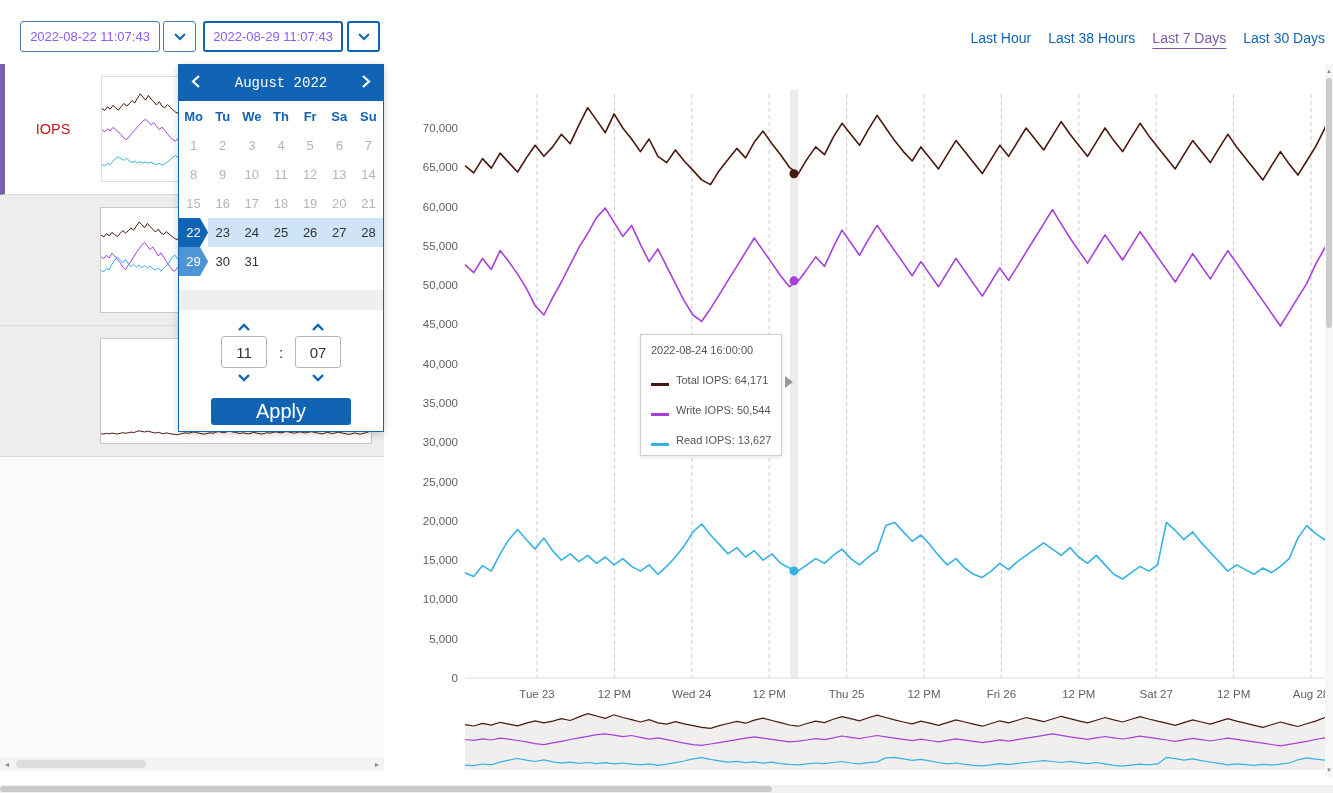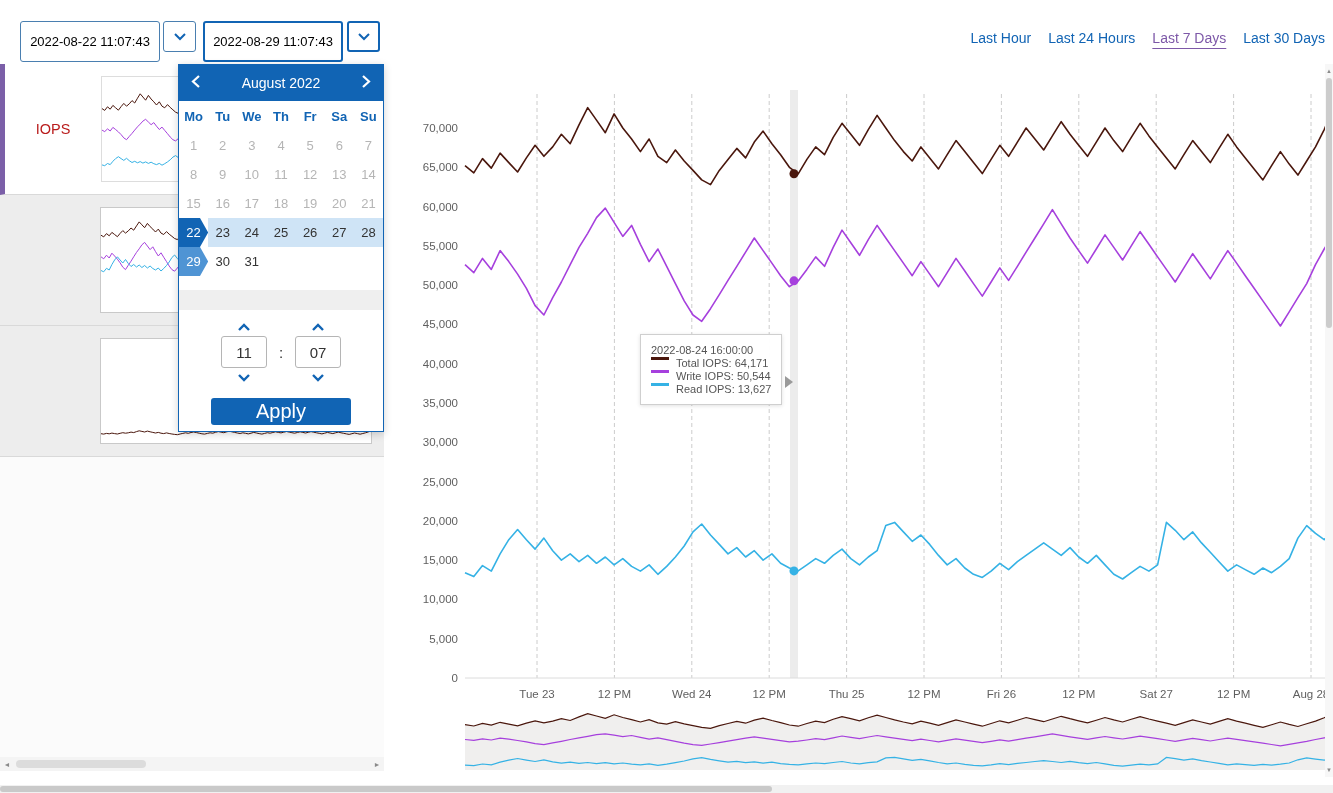--- a/index.html
+++ b/index.html
@@ -8,23 +8,23 @@
     position: relative;
     font-family: "Liberation Sans", sans-serif;
     background: #ffffff;
     overflow: hidden;
     color: #333;
   }
 
   
   .topbar { position:absolute; left:0; top:0; width:1333px; height:64px; background:#fff; z-index:30; }
   .dt-input {
-    position:absolute; top:21px; height:41px; width:140px;
+    position:absolute; top:21px; height:31px; width:140px;
     border:1px solid #4a7fb0; border-radius:3px; background:#fff;
-    color:#000000; font-size:13px; text-align:center;
+    color:#8b5cf6; font-size:13px; text-align:center;
     font-family:"Liberation Sans",sans-serif;
   }
   #start-input { left:20px; }
   #end-input { left:203px; width:140px; border:2px solid #1164b4; }
   .dd-btn {
     position:absolute; top:21px; width:33px; height:31px;
     border:1px solid #4a7fb0; border-radius:3px; background:#fff;
     display:flex; align-items:center; justify-content:center; cursor:pointer;
   }
   #start-dd { left:163px; }
@@ -64,41 +64,41 @@
   
   .chart-area { position:absolute; left:400px; top:64px; width:933px; height:721px; background:#fff; z-index:5; }
   #main-svg { position:absolute; left:0; top:0; }
   .tooltip {
     position:absolute; left:240px; top:270px; width:142px;
     background:rgba(255,255,255,0.97); border:1px solid #cfcfcf;
     box-shadow:0 1px 4px rgba(0,0,0,0.12);
     padding:9px 10px; z-index:20;
   }
   .tt-title { font-size:11px; color:#555; }
-  .tt-row { display:flex; align-items:flex-start; margin-top:1px; }
+  .tt-row { display:flex; align-items:flex-end; margin-top:18px; }
   .tt-swatch { width:18px; height:3px; margin-right:7px; flex:none; }
   .tt-label { font-size:11px; color:#555; white-space:nowrap; }
   .tt-arrow {
     position:absolute; left:385px; top:312px; width:0; height:0; z-index:21;
     border-top:6px solid transparent; border-bottom:6px solid transparent;
     border-left:8px solid #9a9a9a; cursor:pointer;
   }
 
   
   .calendar {
     position:absolute; left:178px; top:64px; width:206px; height:368px;
     background:#fff; border:1px solid #1164b4; z-index:50;
     box-shadow:0 2px 8px rgba(0,0,0,0.18);
     display:flex; flex-direction:column;
   }
   .cal-header {
     height:36px; background:#1164b4; color:#fff; flex:none;
     display:flex; align-items:center; justify-content:space-between; padding:0 10px;
   }
-  .cal-title { font-size:14px; }
+  .cal-title { font-size:14px;font-family:Liberation Mono, monospace; }
   .cal-nav { background:none; border:none; cursor:pointer; display:flex; align-items:center; padding:2px; }
   .cal-dow { display:grid; grid-template-columns:repeat(7,1fr); height:30px; flex:none; }
   .cal-dow span { display:flex; align-items:center; justify-content:center; color:#1164b4; font-size:13px; font-weight:bold; }
   .cal-grid { display:grid; grid-template-columns:repeat(7,1fr); grid-auto-rows:29px; flex:none; }
   .cal-cell { display:flex; align-items:center; justify-content:center; font-size:13px; color:#333; cursor:pointer; }
   .cal-cell.muted { color:#b5b5b5; }
   .cal-cell.range { background:#cfe4f6; }
   .cal-cell.start { background:#1164b4; color:#fff; clip-path:polygon(0 0,72% 0,100% 50%,72% 100%,0 100%); }
   .cal-cell.end   { background:#4f94d4; color:#fff; clip-path:polygon(0 0,72% 0,100% 50%,72% 100%,0 100%); }
   .cal-band { height:20px; background:#efefef; margin-top:14px; flex:none; }
@@ -142,21 +142,21 @@
   <input class="dt-input" id="end-input" value="2022-08-29 11:07:43" style="">
   <button class="dd-btn" id="end-dd">
     <span>
       <svg width="14" height="9">
           <polyline points="2,2 7,7 12,2" stroke="#1164b4" stroke-width="2" fill="none"></polyline>
         </svg>
     </span>
   </button>
   <div class="quick-links" id="quick-links">
       <span class="qlink">Last Hour</span>
-      <span class="qlink">Last 24 Hours</span>
+      <span class="qlink">Last 38 Hours</span>
       <span class="qlink sel">Last 7 Days</span>
       <span class="qlink">Last 30 Days</span>
     </div>
 </div>
 
 <div class="sidebar">
   <div class="srow sel">
     <div class="srow-label">IOPS</div>
     <div class="mini-box"><svg id="mini-0" width="270" height="104">
           <polyline points="0.0,31.6 2.7,33.4 5.5,29.8 8.2,32.2 10.9,28.4 13.6,30.8 16.4,33.2 19.1,29.6 21.8,26.4 24.5,29.2 27.3,26.8 30.0,23.6 32.7,26.0 35.5,21.2 38.2,16.8 40.9,20.0 43.6,23.2 46.4,18.4 49.1,22.0 51.8,24.8 54.5,28.0 57.3,24.8 60.0,29.2 62.7,30.8 65.5,27.6 68.2,30.4 70.9,32.8 73.6,35.2 76.4,36.4 79.1,32.8 81.8,30.0 84.5,27.2 87.3,29.6 90.0,25.6 92.7,22.8 95.5,26.0 98.2,28.8 100.9,32.0 103.6,33.7 106.4,30.0 109.1,26.8 111.8,28.8 114.5,24.4 117.3,20.8 120.0,23.6 122.7,26.4 125.5,22.4 128.2,18.8 130.9,22.0 133.6,25.2 136.4,28.0 139.1,30.4 141.8,26.8 144.5,29.6 147.3,32.4 150.0,28.8 152.7,25.2 155.5,28.0 158.2,30.8 160.9,33.6 163.6,30.0 166.4,26.4 169.1,29.2 171.8,25.6 174.5,22.0 177.3,24.8 180.0,27.6 182.7,24.0 185.5,20.4 188.2,23.6 190.9,26.4 193.6,29.2 196.4,25.6 199.1,22.0 201.8,25.2 204.5,28.0 207.3,24.4 210.0,20.8 212.7,24.0 215.5,26.8 218.2,29.6 220.9,32.4 223.6,28.8 226.4,25.2 229.1,28.0 231.8,30.8 234.5,27.2 237.3,23.6 240.0,26.8 242.7,29.6 245.5,32.4 248.2,35.2 250.9,31.6 253.6,28.0 256.4,31.2 259.1,34.0 261.8,30.4 264.5,26.8 267.3,22.4 270.0,17.2" fill="none" stroke="#4a170d" stroke-width="1"></polyline>

